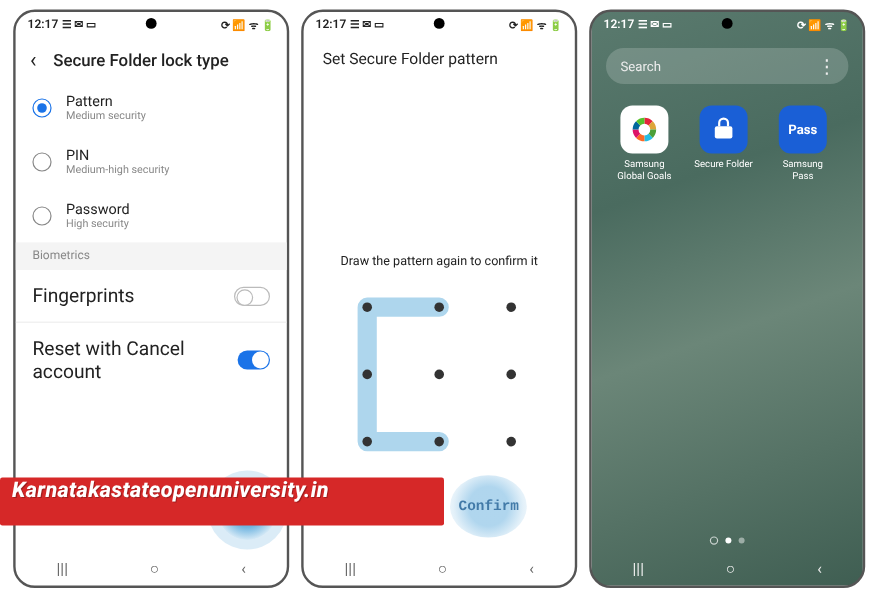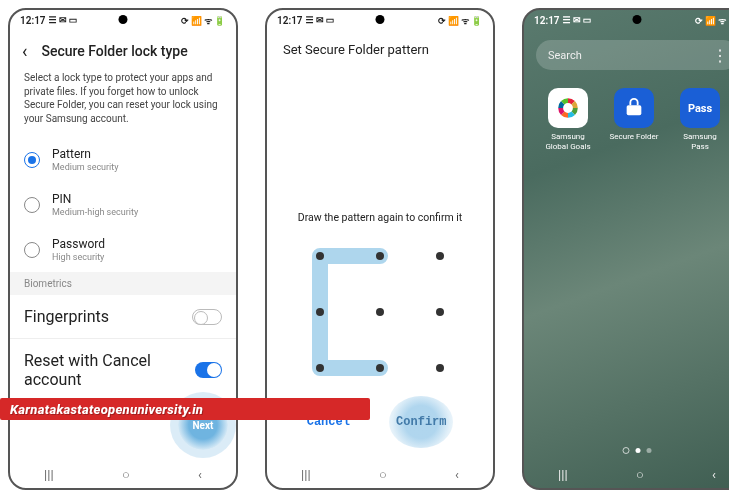--- a/index.html
+++ b/index.html
@@ -6,23 +6,23 @@
   body {
     background: #fff;
     font-family: -apple-system, BlinkMacSystemFont, "Segoe UI", Roboto, sans-serif;
     width: 729px;
     height: 500px;
     position: relative;
     overflow: hidden;
   }
   .container {
     display: flex;
-    gap: 27px;
+    gap: 10px;
     padding: 8px;
-    justify-content: flex-start;
+    justify-content: flex-end;
   }
   .phone {
     width: 230px;
     height: 482px;
     border: 2px solid #555;
     border-radius: 18px;
     background: #fff;
     position: relative;
     overflow: hidden;
     flex-shrink: 0;
@@ -313,28 +313,28 @@
     border: 1px solid rgba(255,255,255,0.7);
     background: transparent;
   }
   .page-dot.active { background: #fff; }
   
   .watermark {
     position: absolute;
     top: 398px;
     left: 0;
     width: 370px;
-    height: 22px;
+    height: 40px;
     background: #d62828;
     color: #fff;
     font-weight: 800;
     font-style: italic;
-    font-size: 13px;
-    display: flex;
-    align-items: center;
+    font-size: 18px;
+    display: flex;
+    align-items: flex-start;
     padding-left: 10px;
     letter-spacing: 0.3px;
     border-radius: 2px;
     text-shadow: 1px 1px 0 #a01e1e;
   }
   
   .goals-svg { width: 28px; height: 28px; }
 </style>
 </head>
 <body>
@@ -350,21 +350,20 @@
       </div>
       <div class="status-right">
         <span class="sicon">⟳ 📶 ᯤ 🔋</span>
       </div>
     </div>
 
     <div class="header">
       <span class="back-arrow">‹</span>
       <span class="header-title">Secure Folder lock type</span>
     </div>
-    <div class="desc">Select a lock type to protect your apps and private files. If you forget how to unlock Secure Folder, you can reset your lock using your Samsung account.</div>
 
     <div class="option-row">
       <div class="radio selected"></div>
       <div class="opt-text">
         <span class="opt-label">Pattern</span>
         <span class="opt-sub">Medium security</span>
       </div>
     </div>
     <div class="option-row">
       <div class="radio"></div>

